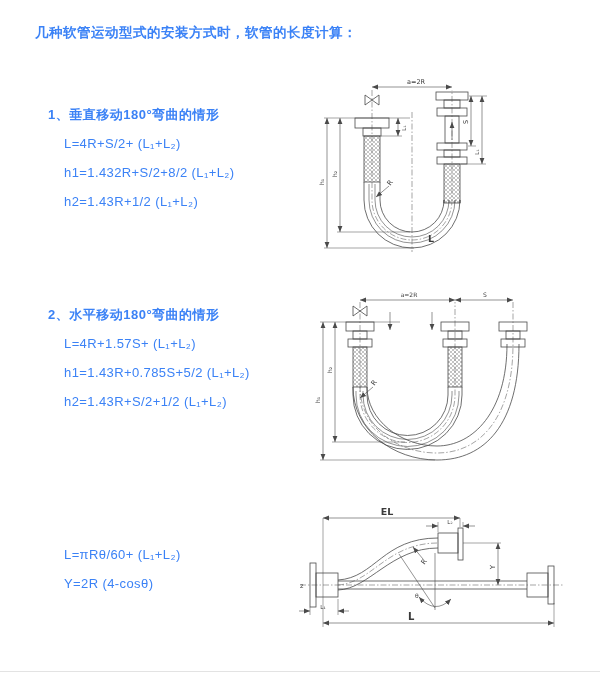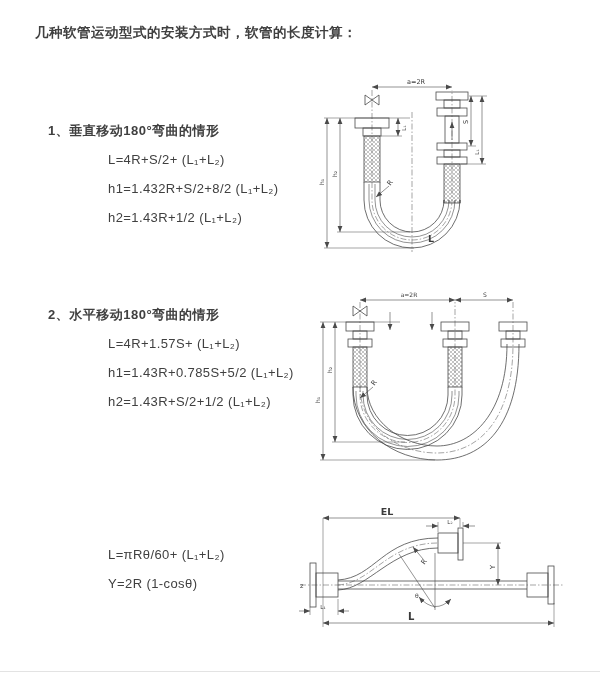--- a/index.html
+++ b/index.html
@@ -1,53 +1,53 @@
 <!DOCTYPE html>
 <html><head>
 <meta charset="utf-8">
 <style>
   html,body{margin:0;padding:0;background:#fff;}
   #page{
     position:relative;width:600px;height:675px;background:#ffffff;overflow:hidden;
-    font-family:"Liberation Sans","DejaVu Sans",sans-serif;color:#404040;
+    font-family:"Liberation Sans","DejaVu Sans",sans-serif;color:#3b82f6;
   }
   .title{position:absolute;left:35px;top:24px;font-size:13.5px;font-weight:600;letter-spacing:.5px;}
   .section{position:absolute;left:48px;width:270px;}
   .sec-heading{position:absolute;left:0;top:0;font-size:13px;font-weight:600;letter-spacing:.5px;white-space:nowrap;}
-  .formula{position:absolute;left:16px;font-size:13px;letter-spacing:.4px;white-space:nowrap;margin-left:44px;}
+  .formula{position:absolute;left:16px;font-size:13px;letter-spacing:.4px;white-space:nowrap;}
   .f0{top:30px}.f1{top:59px}.f2{top:88px}
   .diagram{position:absolute;}
   svg{display:block}
   svg text{font-family:"DejaVu Sans","Liberation Sans",sans-serif;fill:#3a3a3a;}
   .bottom-edge{position:absolute;left:0;top:671px;width:600px;height:0;border-top:1px solid #e3e3e3;}
 </style>
 </head>
 <body>
 
 <div id="page">
 
   <div class="title">几种软管运动型式的安装方式时，软管的长度计算：</div>
 
-  <div class="section" style="top:122px;height:120px;">
+  <div class="section" style="top:106px;height:120px;">
     <div class="sec-heading">1、垂直移动180°弯曲的情形</div>
     <div class="formula f0">L=4R+S/2+ (L₁+L₂)</div>
     <div class="formula f1">h1=1.432R+S/2+8/2 (L₁+L₂)</div>
     <div class="formula f2">h2=1.43R+1/2 (L₁+L₂)</div>
   </div>
 
   <div class="section" style="top:306px;height:120px;">
     <div class="sec-heading">2、水平移动180°弯曲的情形</div>
     <div class="formula f0">L=4R+1.57S+ (L₁+L₂)</div>
     <div class="formula f1">h1=1.43R+0.785S+5/2 (L₁+L₂)</div>
     <div class="formula f2">h2=1.43R+S/2+1/2 (L₁+L₂)</div>
   </div>
 
   <div class="section" style="top:517px;height:120px;">
     <div class="formula f0">L=πRθ/60+ (L₁+L₂)</div>
-    <div class="formula f1">Y=2R (1-cosθ)</div>
+    <div class="formula f1">Y=2R (4-cosθ)</div>
   </div>
 
   <div class="diagram" style="left:310px;top:70px;">
     <svg width="290" height="190" viewBox="0 0 290 190">
       <defs>
         <marker id="ar1" viewBox="0 0 8 8" refX="7" refY="4" markerWidth="7" markerHeight="7" markerUnits="userSpaceOnUse" orient="auto-start-reverse">
           <path d="M0,1.2 L7,4 L0,6.8 z" fill="#4a4a4a"></path>
         </marker>
         <pattern id="hx1" width="4" height="4" patternUnits="userSpaceOnUse">
           <path d="M0,0 L4,4 M4,0 L0,4" stroke="#8a8a8a" stroke-width="0.5"></path>

